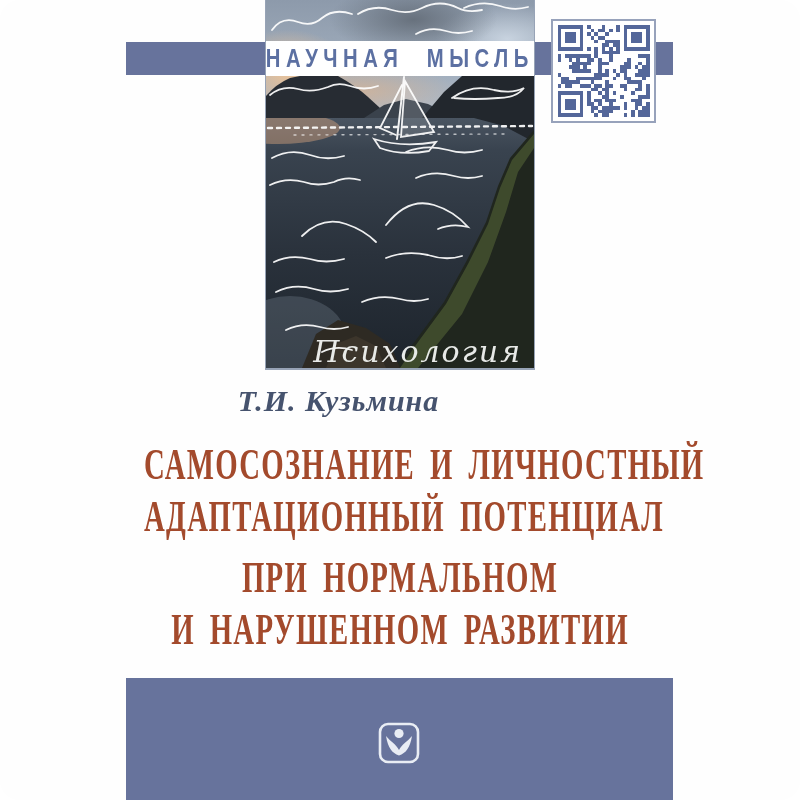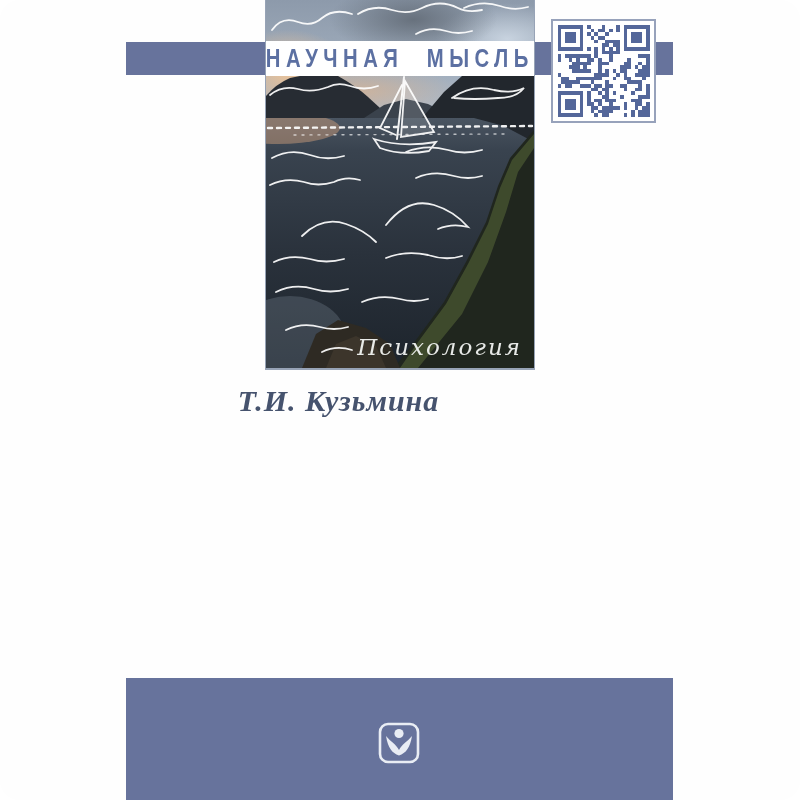--- a/index.html
+++ b/index.html
@@ -23,21 +23,21 @@
   .scene{position:absolute;left:0;top:0;}
 
   
   .strip{position:absolute;left:0;top:41px;width:268px;height:35px;background:#ffffff;
          display:flex;align-items:center;justify-content:center;}
   .series-text{display:inline-block;transform:scaleX(.78);transform-origin:50% 50%;
          font-family:"Liberation Sans", sans-serif;font-weight:bold;font-size:26px;
          letter-spacing:7px;word-spacing:16px;color:#5c70a2;white-space:nowrap;}
 
   .caption{position:absolute;left:0;top:334px;width:256px;text-align:right;
-         font-family:"DejaVu Serif", serif;font-style:italic;font-size:23px;color:#f2f4f2;
+         font-family:"DejaVu Serif", serif;font-style:italic;font-size:30px;color:#f2f4f2;
          letter-spacing:2px;opacity:.95;}
 
   
   .qr{position:absolute;left:551px;top:19px;width:93px;height:92px;background:#ffffff;
       border:2px solid #97a2bb;padding:4px;}
   .qr svg{display:block;width:93px;height:92px;}
 
   
   .author{position:absolute;left:0;top:384px;width:677px;text-align:center;
       font-family:"Liberation Serif", serif;font-style:italic;font-weight:bold;
@@ -435,20 +435,26 @@
         <rect x="18" y="24" width="1" height="1"></rect>
         <rect x="20" y="24" width="1" height="1"></rect>
         <rect x="22" y="24" width="1" height="1"></rect>
         <rect x="23" y="24" width="1" height="1"></rect>
         <rect x="24" y="24" width="1" height="1"></rect>
       </svg>
   </div>
 
   <div class="author">Т.И. Кузьмина</div>
 
+  <div class="title">
+    <div class="tline">САМОСОЗНАНИЕ И ЛИЧНОСТНЫЙ</div>
+    <div class="tline">АДАПТАЦИОННЫЙ ПОТЕНЦИАЛ</div>
+    <div class="tline stanza-gap">ПРИ НОРМАЛЬНОМ</div>
+    <div class="tline">И НАРУШЕННОМ РАЗВИТИИ</div>
+  </div>
 
   <div class="footer">
     <div class="logo">
       <svg width="42" height="42" viewBox="0 0 42 42">
         <rect x="2" y="2" width="38" height="38" rx="8" fill="none" stroke="#e9edf4" stroke-width="2.6"></rect>
         <circle cx="21" cy="11.5" r="4.6" fill="#e9edf4"></circle>
         <path d="M8 14 C10 26 14 31 21 33.5 C28 31 32 26 34 14 C29 20 24 22 21 28 C18 22 13 20 8 14 Z" fill="#e9edf4"></path>
       </svg>
     </div>
   </div>

